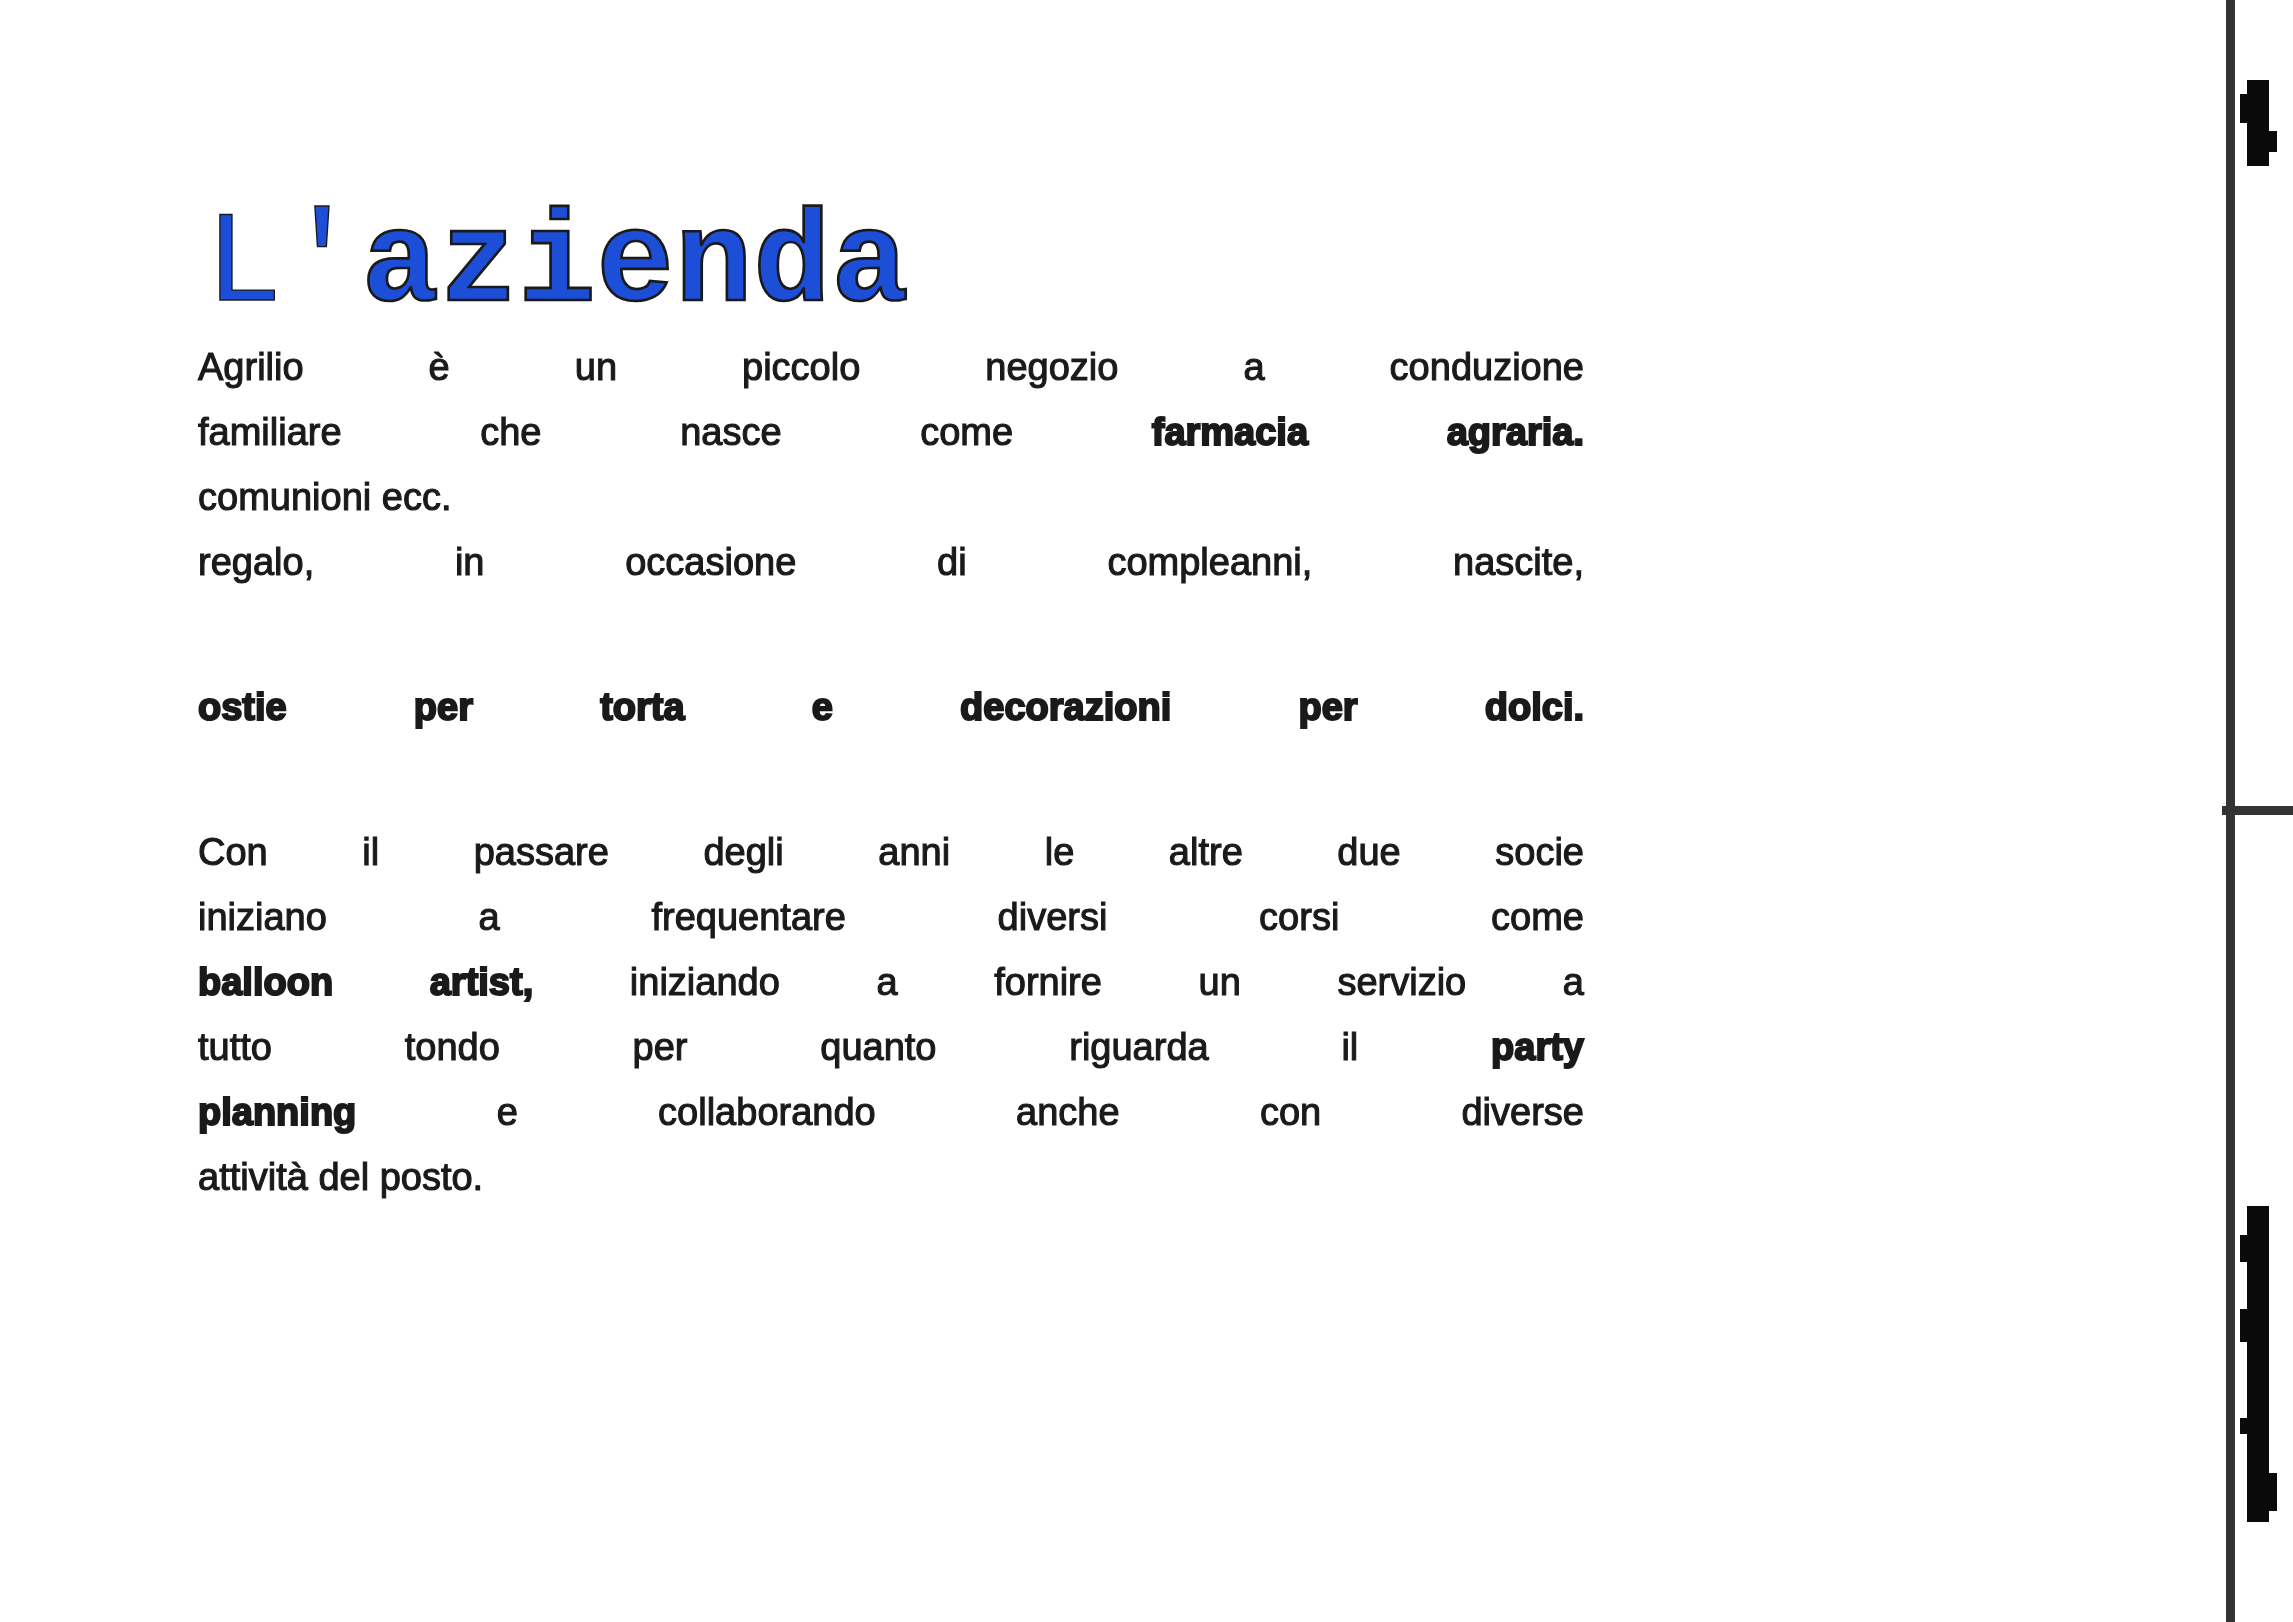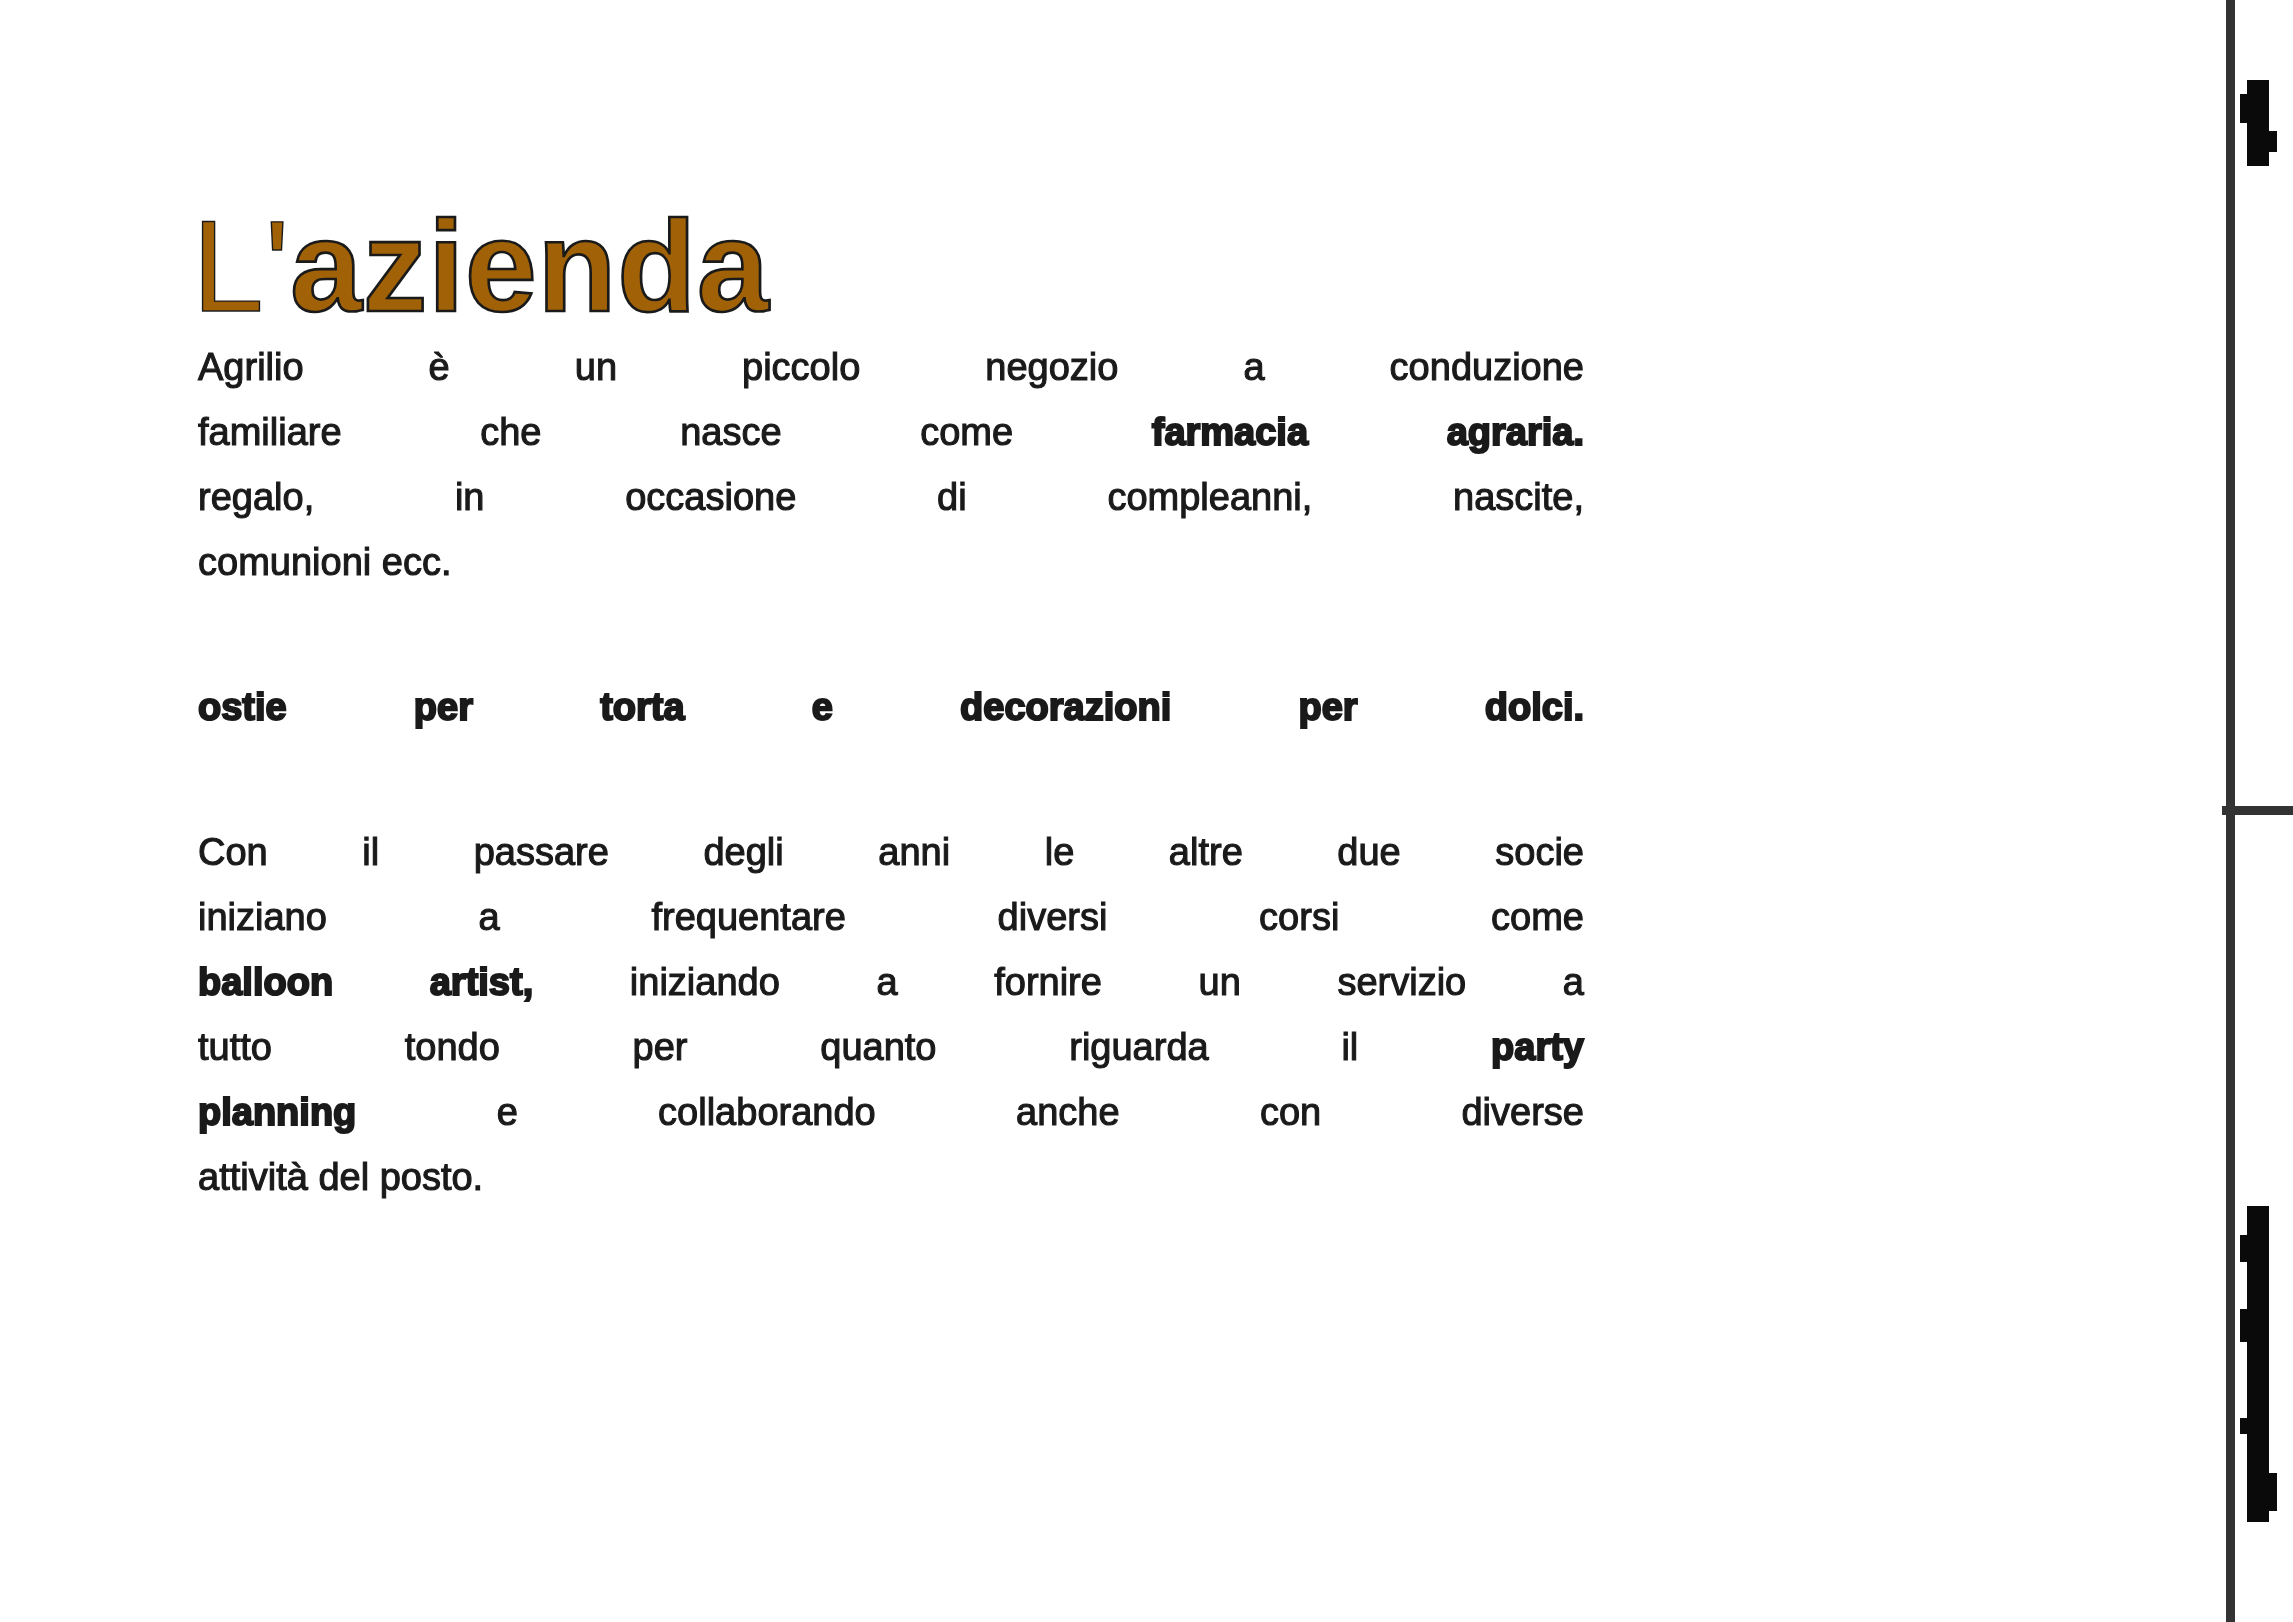--- a/index.html
+++ b/index.html
@@ -14,27 +14,28 @@
     position: relative;
     width: 2294px;
     height: 1623px;
     background: #ffffff;
     font-family: "Liberation Sans", sans-serif;
     color: #1a1a1a;
   }
   
   .doc-title {
     position: absolute;
-    left: 192px;
+    left: 205px;
     top: 116px;
     font-size: 129px;
     line-height: 129px;
     letter-spacing: 0.9px;
     white-space: nowrap;
-    color: #a16207;
+    color: #1d4ed8;
+    font-family: Liberation Mono, monospace;
   }
   .doc-title .title-prefix {
     font-weight: 400;
     -webkit-text-stroke: 1.4px #1a1a1a;
   }
   .doc-title .title-emphasis {
     font-weight: 700;
     -webkit-text-stroke: 2.7px #1a1a1a;
   }
   
@@ -99,22 +100,22 @@
 <div class="page">
 
   <h1 class="doc-title">
     <span class="title-prefix">L'</span><span class="title-emphasis">azienda</span>
   </h1>
 
   <div class="doc-body">
       <div class="paragraph">
         <div class="text-line justified"><span>Agrilio è un piccolo negozio a conduzione</span></div>
         <div class="text-line justified"><span>familiare che nasce come </span><b>farmacia agraria.</b></div>
+        <div class="text-line"><span>comunioni ecc.</span></div>
         <div class="text-line justified"><span>regalo, in occasione di compleanni, nascite,</span></div>
-        <div class="text-line"><span>comunioni ecc.</span></div>
       </div>
       <div class="paragraph">
         <div class="text-line justified"><b>ostie per torta e decorazioni per dolci.</b></div>
       </div>
       <div class="paragraph">
         <div class="text-line justified"><span>Con il passare degli anni le altre due socie</span></div>
         <div class="text-line justified"><span>iniziano a frequentare diversi corsi come</span></div>
         <div class="text-line justified"><b>balloon artist,</b><span> iniziando a fornire un servizio a</span></div>
         <div class="text-line justified"><span>tutto tondo per quanto riguarda il </span><b>party</b></div>
         <div class="text-line justified"><b>planning</b><span> e collaborando anche con diverse</span></div>

